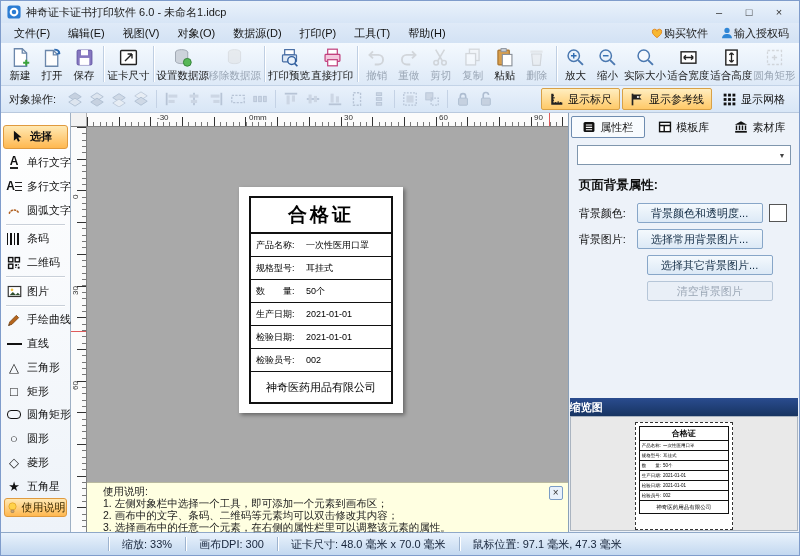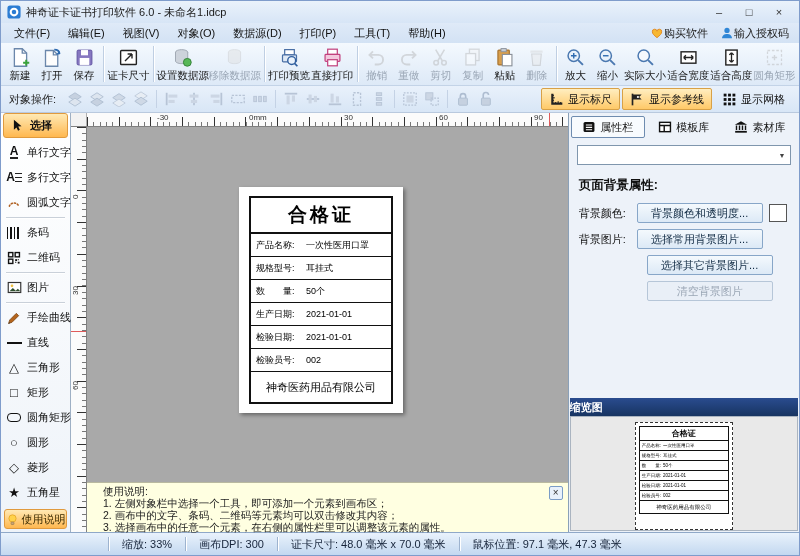--- a/index.html
+++ b/index.html
@@ -47,21 +47,21 @@
   .toggle-btn { height:22px; display:flex; align-items:center; gap:4px; padding:0 7px;
     font-size:11px; color:#111; border:1px solid transparent; border-radius:2px; margin-left:2px; }
   .toggle-btn.active { background:linear-gradient(#ffeec0,#ffc968); border-color:#d8a147; }
   .toggle-btn svg { width:15px; height:15px; }
 
   
   .main { flex:1; display:flex; min-height:0; }
 
   
   .tools { width:70px; display:flex; flex-direction:column;
-    background:linear-gradient(180deg,#ffffff,#eef3f9); border-right:1px solid #9fb0c4; padding:0 0; }
+    background:linear-gradient(180deg,#ffffff,#eef3f9); border-right:1px solid #9fb0c4; padding:12px 0; }
   .tool-item { height:25px; display:flex; align-items:center; gap:4px; padding:0 2px 0 4px;
     font-size:11px; color:#111; white-space:nowrap; }
   .tool-item .ticn { width:18px; height:16px; display:flex; align-items:center; justify-content:center;
     font-size:13px; flex:0 0 auto; }
   .tool-item.selected { background:linear-gradient(#ffe9b4,#ffb850); border:1px solid #e09a3e;
     border-radius:3px; margin:0 2px 2px; font-weight:bold; }
   .toolsep { height:1px; background:#c9d0d9; margin:2px 5px; box-shadow:0 1px 0 #fff; }
   .glyph-a { font-size:12px; font-weight:bold; border-bottom:2px solid #222; line-height:11px; }
   .glyph-a.noline { border-bottom:none; }
   .mlines { display:inline-block; width:7px; height:9px;

